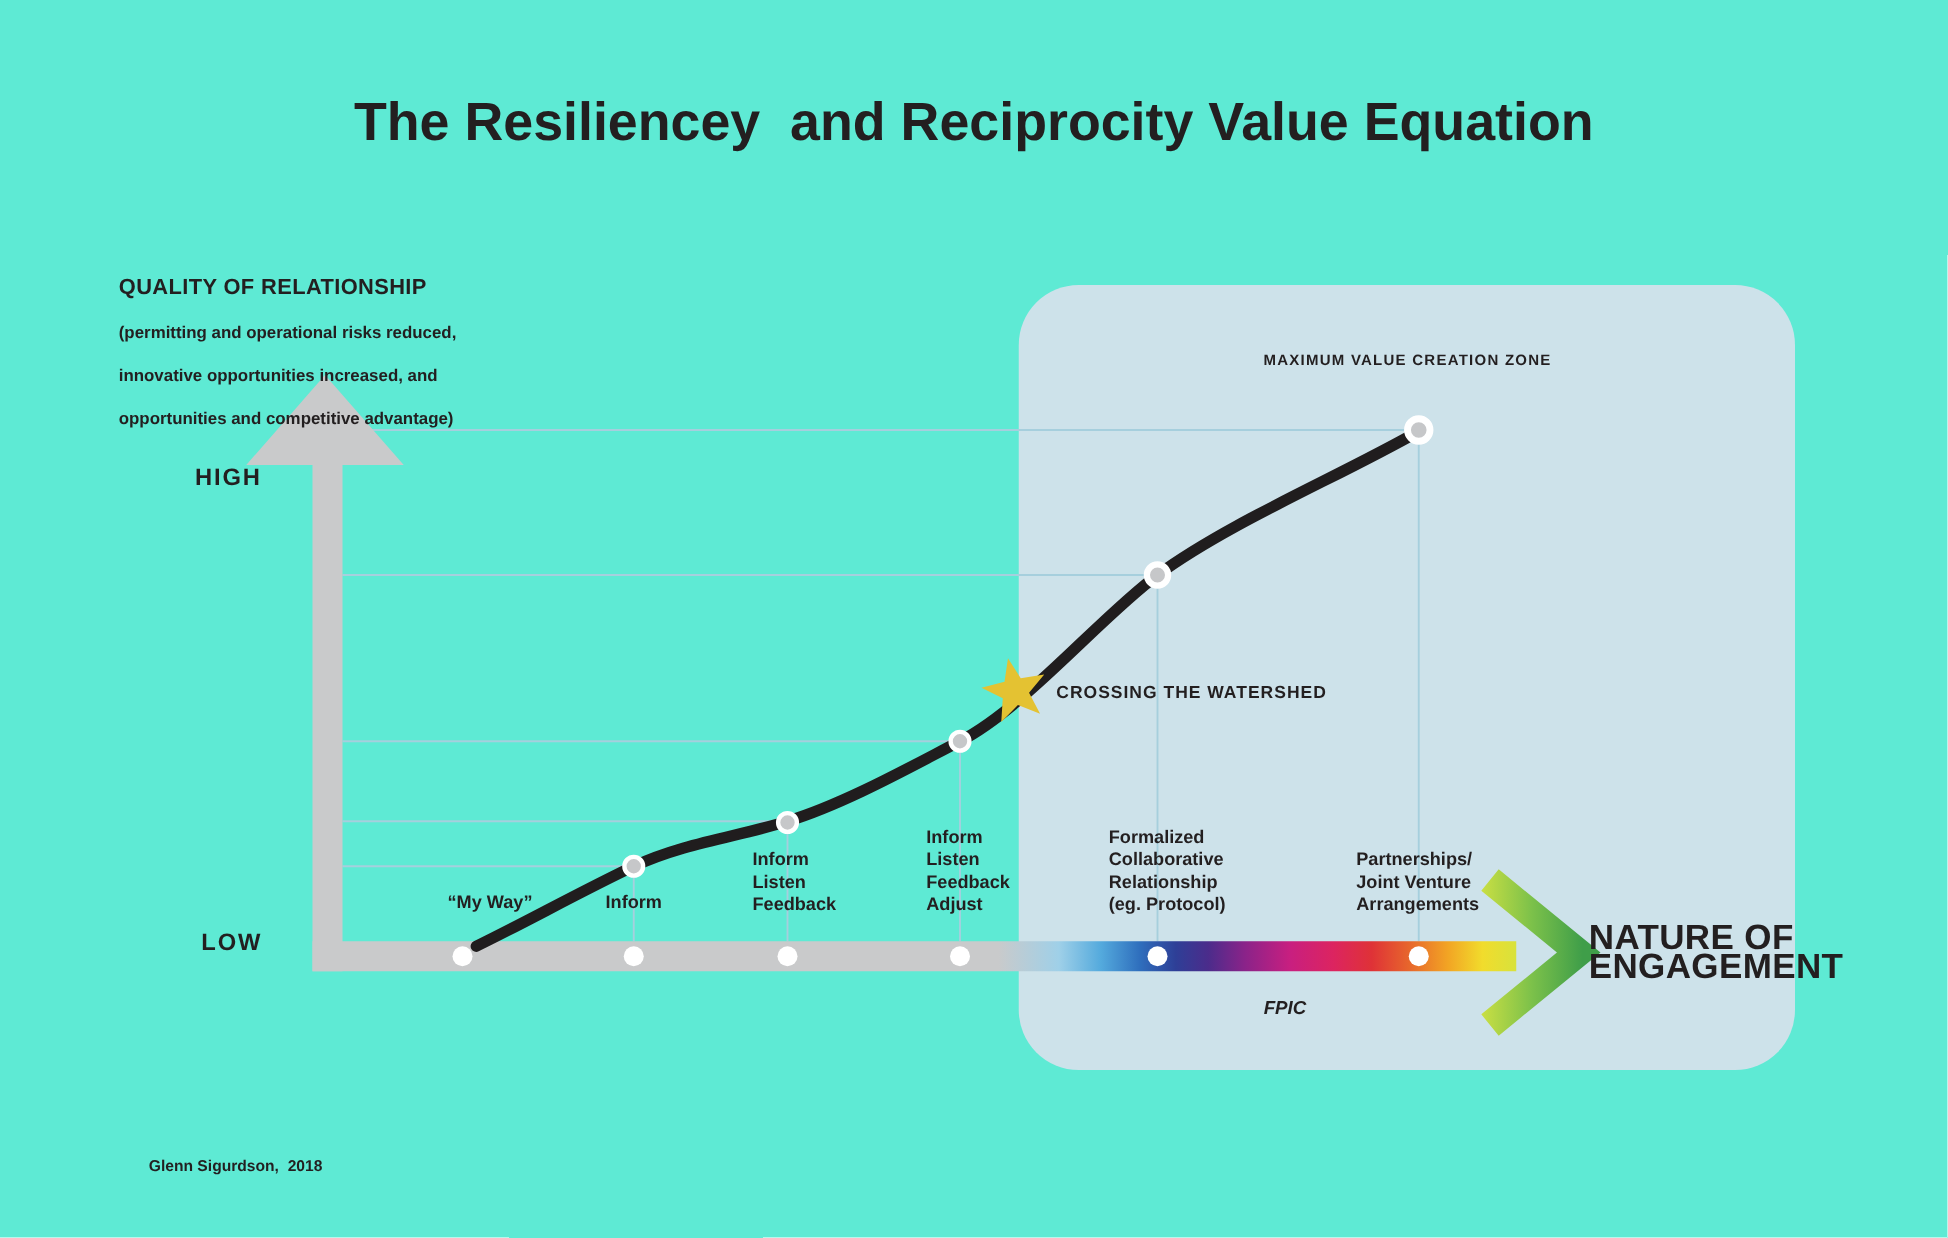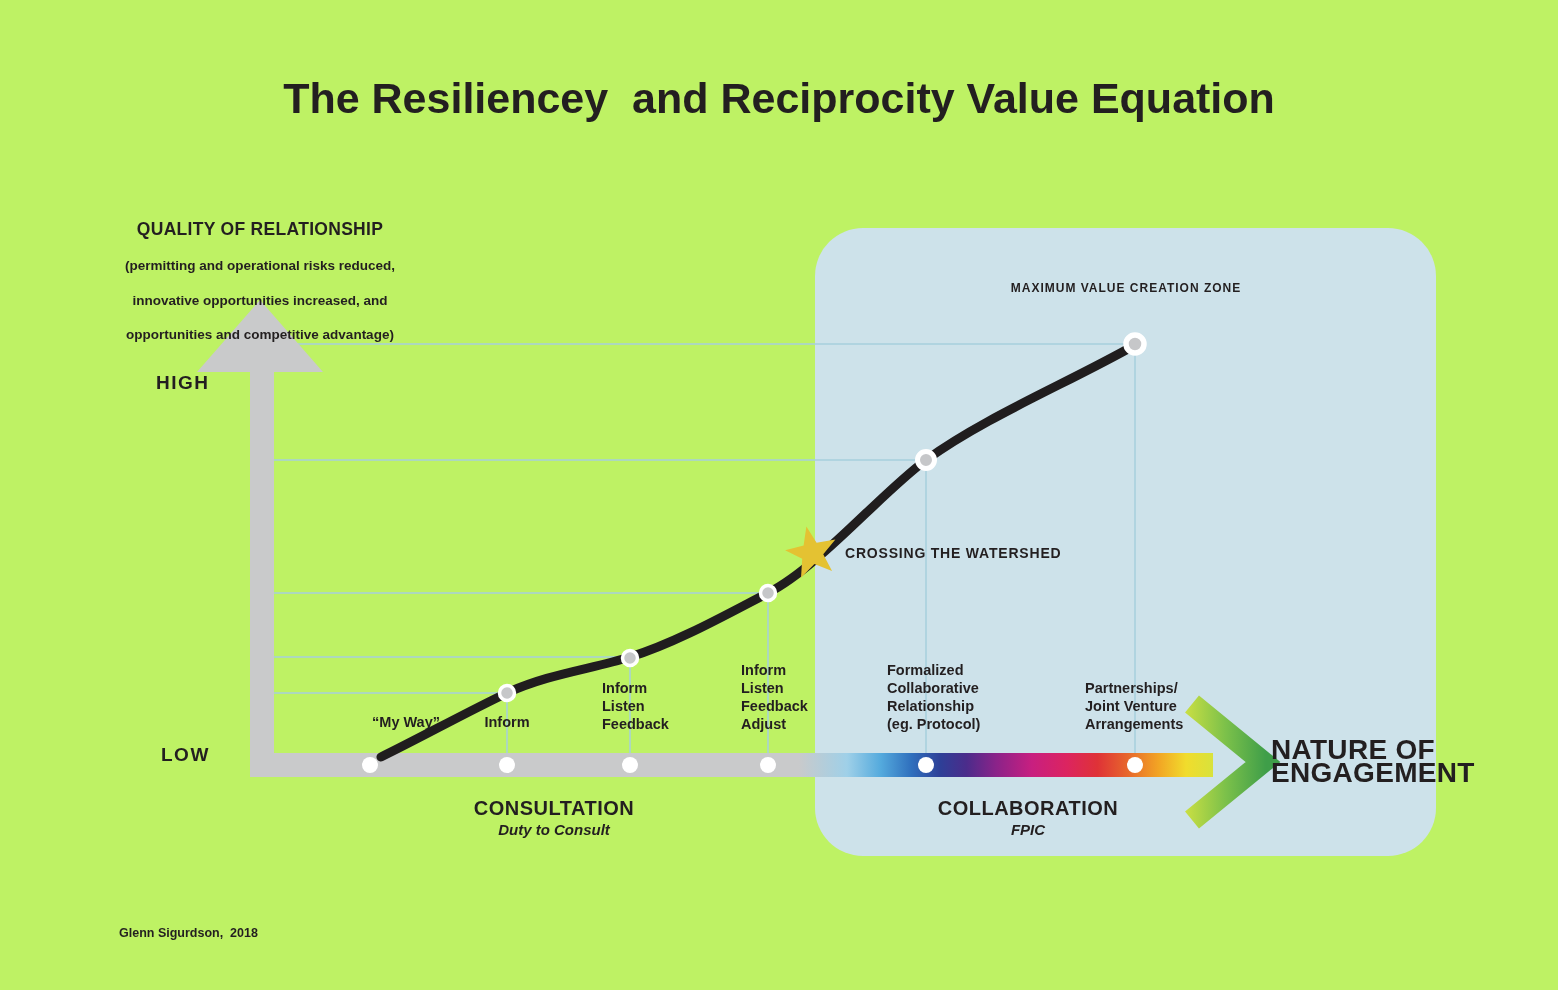--- a/index.html
+++ b/index.html
@@ -1,25 +1,25 @@
 <!DOCTYPE html>
 <html><head>
 <meta charset="utf-8">
 <style>
   html,body{margin:0;padding:0;background:#ffffff;}
   #canvas{
-    position:relative;width:1558px;height:990px;background:#bef264;overflow:hidden;
+    position:relative;width:1558px;height:990px;background:#5eead4;overflow:hidden;
     font-family:"Liberation Sans","DejaVu Sans",sans-serif;color:#231f20;
   }
   .txt{position:absolute;color:#231f20;}
   #title{
     top:74px;left:0;width:1558px;text-align:center;
     font-size:43px;font-weight:900;letter-spacing:0px;white-space:pre;
   }
-  #quality-block{top:219px;left:95px;width:330px;text-align:center;}
+  #quality-block{top:219px;left:95px;width:330px;}
   #quality-title{font-size:17.5px;font-weight:800;letter-spacing:.3px;}
   .quality-sub{font-size:13.5px;font-weight:700;line-height:17.5px;margin-top:17px;}
   .axis-end-label{font-size:19px;font-weight:800;letter-spacing:1.5px;}
   #zone-title{top:281px;left:815px;width:622px;text-align:center;font-size:12px;font-weight:800;letter-spacing:1px;}
   #watershed-label{top:545px;left:845px;font-size:14px;font-weight:800;letter-spacing:.8px;}
   .stage-label{font-size:14.5px;font-weight:700;line-height:18px;}
   .phase-block{text-align:center;}
   .phase-title{font-size:20px;font-weight:800;letter-spacing:.5px;}
   .phase-sub{font-size:15px;font-weight:700;font-style:italic;margin-top:1px;}
   #nature-label{top:738px;left:1271px;font-size:28px;font-weight:800;line-height:23px;letter-spacing:.3px;}
@@ -122,21 +122,21 @@
     <div class="quality-sub">opportunities and competitive advantage)</div>
   </div>
 
   <div class="txt axis-end-label" style="top:372px;left:156px;">HIGH</div>
   <div class="txt axis-end-label" style="top:744px;left:161px;">LOW</div>
 
   <div id="zone-title" class="txt">MAXIMUM VALUE CREATION ZONE</div>
 
   <div id="watershed-label" class="txt">CROSSING THE WATERSHED</div>
 
-  <div class="txt stage-label" style="top:713px;left:320px;width:120px;text-align:right;">
+  <div class="txt stage-label" style="top:713px;left:332px;width:120px;text-align:center;">
     <div>“My Way”</div>
   </div>
   <div class="txt stage-label" style="top:713px;left:457px;width:100px;text-align:center;">
     <div>Inform</div>
   </div>
   <div class="txt stage-label" style="top:679px;left:602px;">
     <div>Inform</div>
     <div>Listen</div>
     <div>Feedback</div>
   </div>
@@ -151,26 +151,21 @@
     <div>Collaborative</div>
     <div>Relationship</div>
     <div>(eg. Protocol)</div>
   </div>
   <div class="txt stage-label" style="top:679px;left:1085px;">
     <div>Partnerships/</div>
     <div>Joint Venture</div>
     <div>Arrangements</div>
   </div>
 
-  <div class="txt phase-block" style="top:797px;left:404px;width:300px;">
-    <div class="phase-title">CONSULTATION</div>
-    <div class="phase-sub">Duty to Consult</div>
-  </div>
   <div class="txt phase-block" style="top:797px;left:878px;width:300px;">
-    <div class="phase-title">COLLABORATION</div>
     <div class="phase-sub">FPIC</div>
   </div>
 
   <div id="nature-label" class="txt">
     <div>NATURE OF</div>
     <div>ENGAGEMENT</div>
   </div>
 
   <div id="credit" class="txt">Glenn Sigurdson,  2018</div>
 

